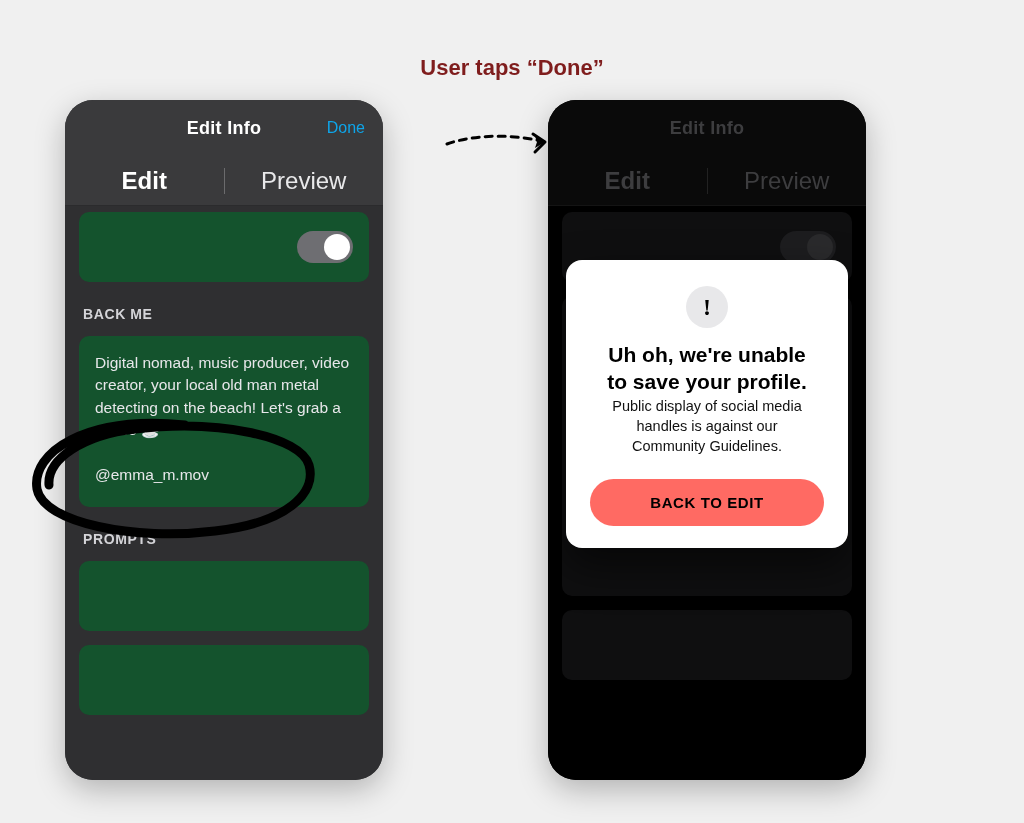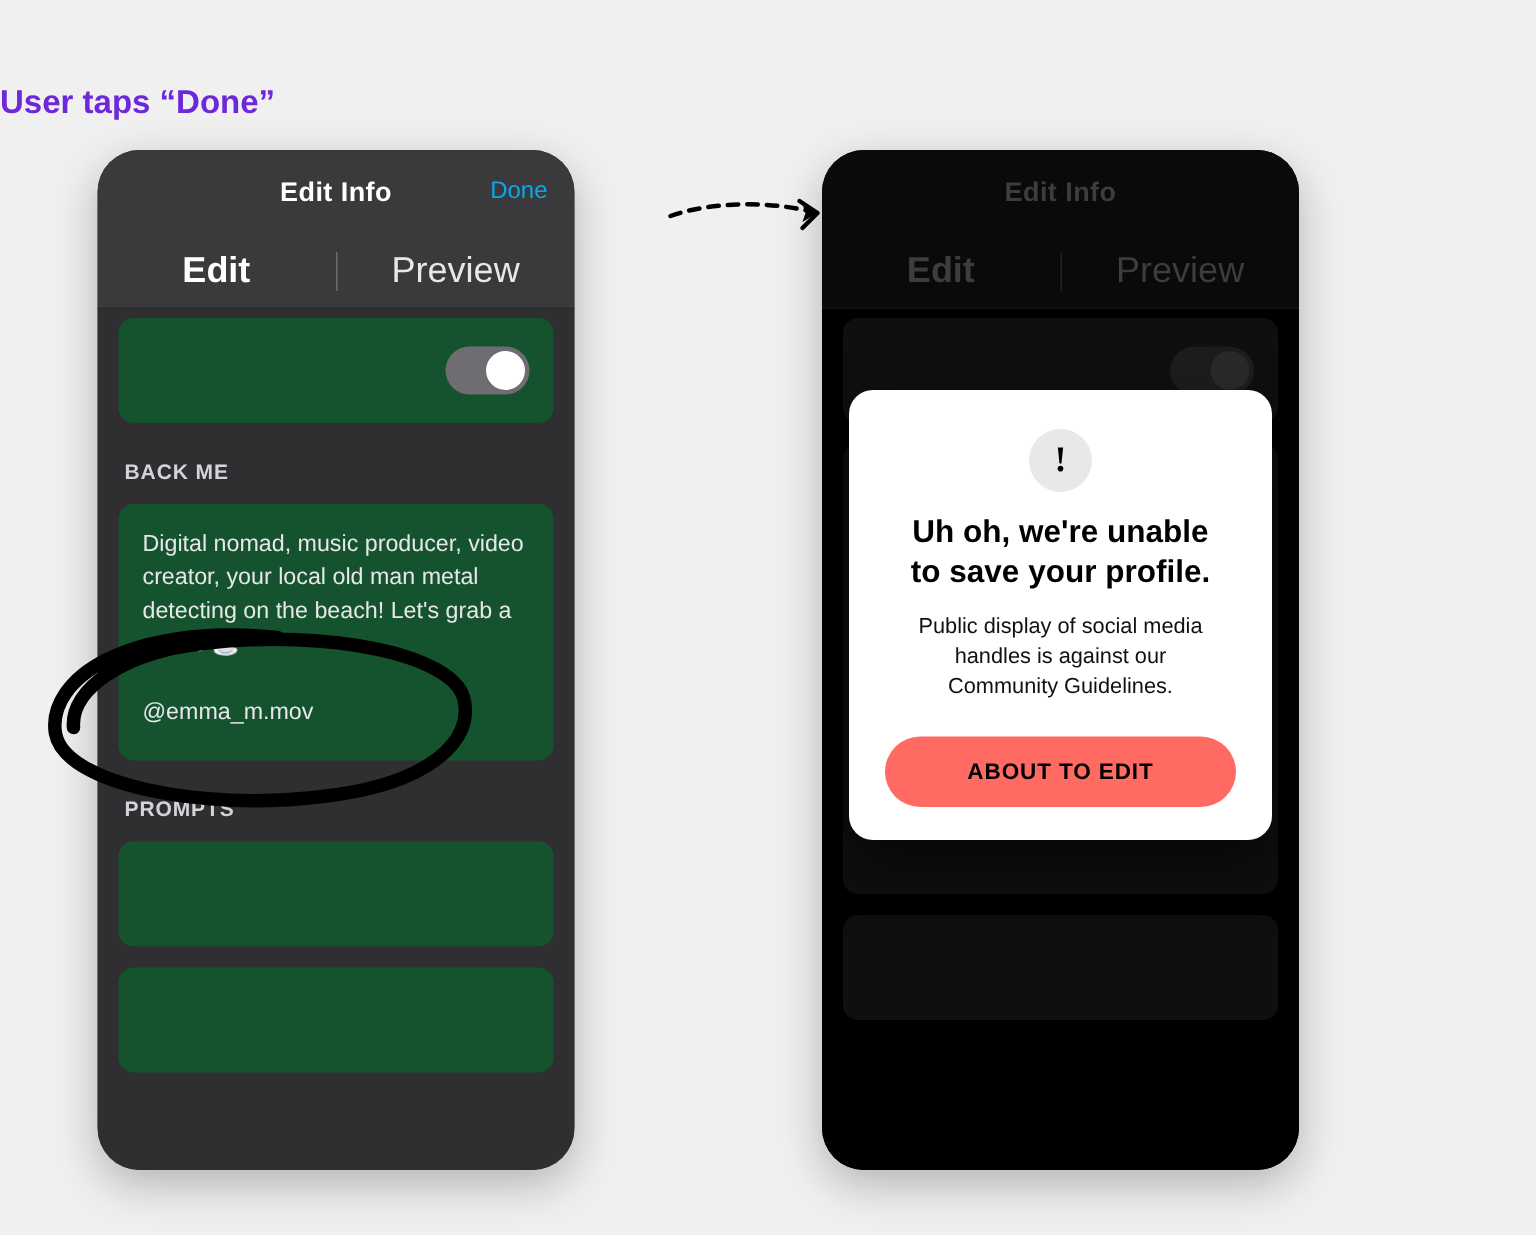--- a/index.html
+++ b/index.html
@@ -9,23 +9,24 @@
     font-family: -apple-system, BlinkMacSystemFont, "Segoe UI", Helvetica, Arial, sans-serif;
     position: relative;
     overflow: hidden;
   }
 
   .caption {
     position: absolute;
     top: 55px;
     left: 0;
     width: 100%;
+    text-align: center;
     font-size: 22px;
     font-weight: 700;
-    color: #6d28d9;
+    color: #7f1d1d;
   }
 
   
   .phone {
     position: absolute;
     width: 318px;
     height: 680px;
     border-radius: 28px;
     overflow: hidden;
     background: #3a3a3c;
@@ -173,21 +174,21 @@
   }
   .modal .alert-icon {
     width:42px; height:42px; border-radius:50%;
     background:#e8e8ea; margin:0 auto 14px auto;
     display:flex; align-items:center; justify-content:center;
     font-size:24px; font-weight:900; color:#000;
     font-family: Georgia, 'Times New Roman', serif;
   }
   .modal h2 {
     font-size:21px; font-weight:800; color:#000;
-    line-height:1.28; margin-bottom:12px;
+    line-height:1.28; 
     padding: 0 6px;
   }
   .modal p {
     font-size:14.5px; color:#111; line-height:1.4;
     margin-bottom:22px; padding:0 8px;text-align:center;
   }
   .modal button.cta {
     width:100%; border:none; cursor:pointer;
     background:#ff6a63; color:#000;
     font-size:15px; font-weight:800; letter-spacing:.6px;
@@ -270,16 +271,16 @@
       </div>
     </div>
     <div class="dim-card tall"></div>
     <div class="dim-card prompt"></div>
   </div>
 
   <div class="modal">
     <div class="alert-icon">!</div>
     <h2>Uh oh, we're unable to save your profile.</h2>
     <p>Public display of social media handles is against our Community Guidelines.</p>
-    <button class="cta">ABOUT TO EDIT</button>
+    <button class="cta">BACK TO EDIT</button>
   </div>
 
 </div>
 
 </body></html>

